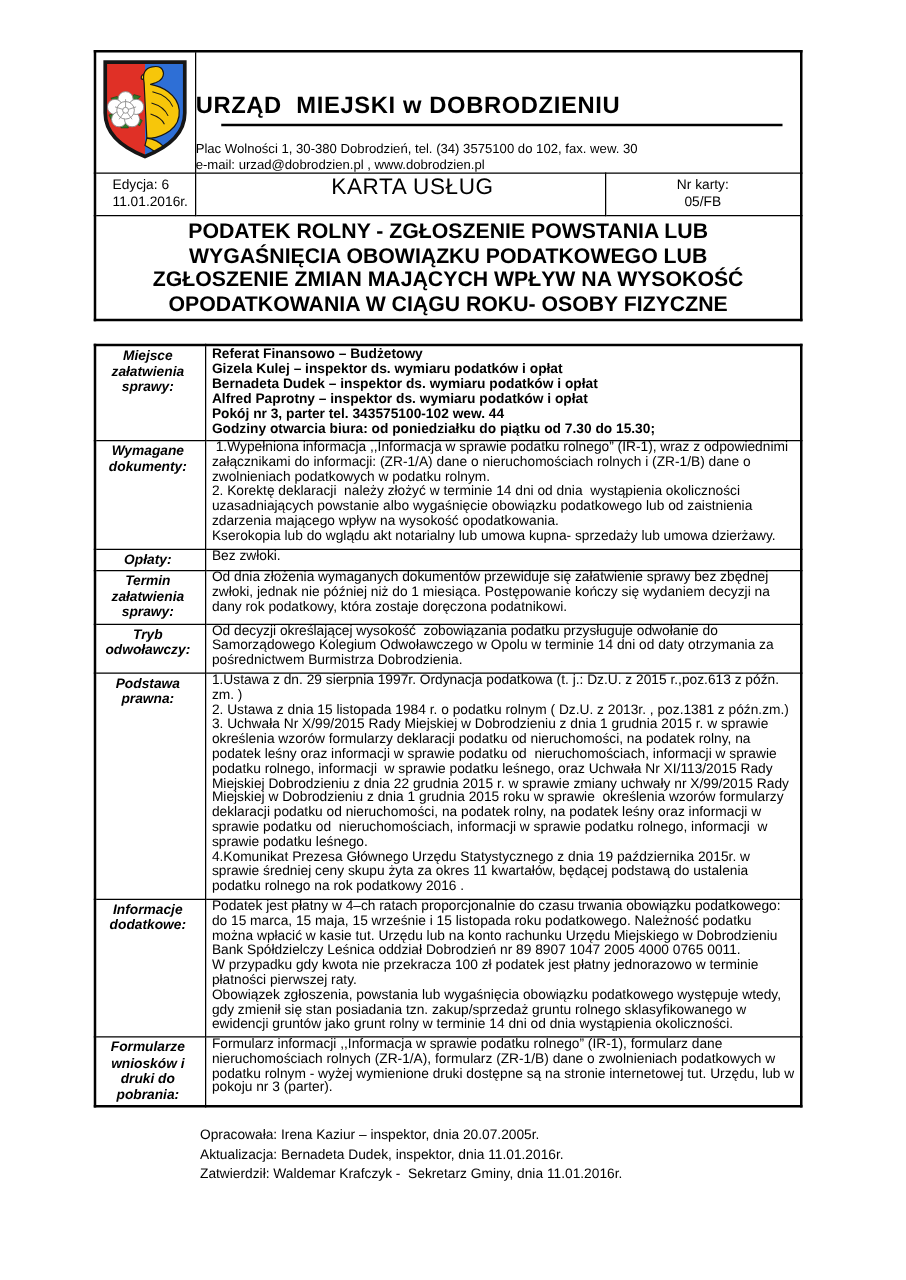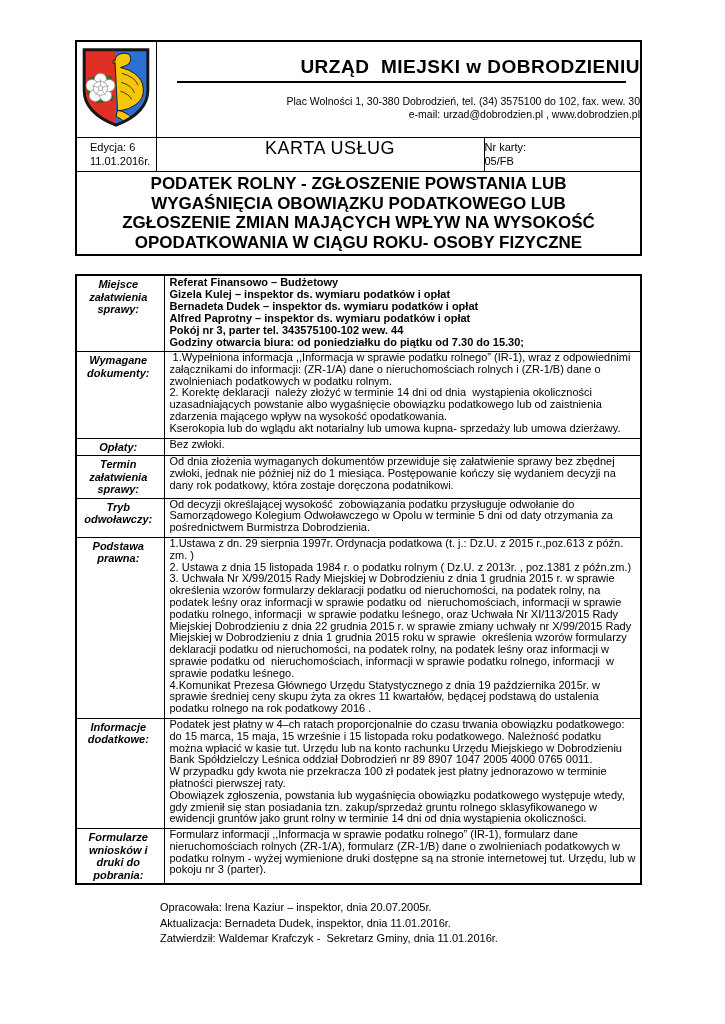--- a/index.html
+++ b/index.html
@@ -11,36 +11,36 @@
   }
   .doc { width:565px; margin:40px 0 0 75px; }
 
   table { border-collapse:collapse; width:565px; table-layout:fixed; }
   .header-table, .main-table { border:2px solid #000; }
   .header-table td, .main-table td { border:1px solid #000; vertical-align:top; }
 
   
   .coat-cell { text-align:center; vertical-align:middle; padding:4px 2px; }
   .hrow1 td { height:95px; }
-  .hmain { text-align:right; padding-top:13px; }
+  .hmain { text-align:left; padding-top:31px; }
   .org-name {
     font-size:19px; font-weight:bold; letter-spacing:.5px;
     white-space:pre-wrap; line-height:23px;
   }
   .org-underline { height:2px; background:#000; margin:3px 14px 0 20px; }
   .org-addr1 { margin-top:12px; font-size:10.5px; line-height:12.5px; }
   .org-addr2 { font-size:10.5px; line-height:12.5px; }
 
   .hrow2 td { height:34px; }
   .edition-cell { padding:2px 13px; font-size:11px; line-height:14px; }
   .karta-cell {
     text-align:center; vertical-align:middle;
     font-size:18px; letter-spacing:.5px;padding-left:20px;
   }
-  .nr-cell { font-size:11px; line-height:14px; padding-top:2px; }
+  .nr-cell { text-align:center; font-size:11px; line-height:14px; padding-top:2px; }
 
   .title-cell {
     height:80px; text-align:center; vertical-align:middle;
     font-size:17px; font-weight:bold; line-height:19.5px;
     white-space:pre-wrap; padding:2px;
   }
 
   
   .main-table { margin-top:18px; }
   .lbl {
@@ -174,21 +174,21 @@
     <tr>
       <td class="lbl">Opłaty:</td>
       <td class="val">Bez zwłoki.</td>
     </tr>
     <tr>
       <td class="lbl">Termin załatwienia sprawy:</td>
       <td class="val">Od dnia złożenia wymaganych dokumentów przewiduje się załatwienie sprawy bez zbędnej zwłoki, jednak nie później niż do 1 miesiąca. Postępowanie kończy się wydaniem decyzji na dany rok podatkowy, która zostaje doręczona podatnikowi.</td>
     </tr>
     <tr>
       <td class="lbl">Tryb odwoławczy:</td>
-      <td class="val">Od decyzji określającej wysokość  zobowiązania podatku przysługuje odwołanie do Samorządowego Kolegium Odwoławczego w Opolu w terminie 5 dni od daty otrzymania za pośrednictwem Burmistrza Dobrodzienia.</td>
+      <td class="val">Od decyzji określającej wysokość  zobowiązania podatku przysługuje odwołanie do Samorządowego Kolegium Odwoławczego w Opolu w terminie 14 dni od daty otrzymania za pośrednictwem Burmistrza Dobrodzienia.</td>
     </tr>
     <tr>
       <td class="lbl">Podstawa prawna:</td>
       <td class="val">1.Ustawa z dn. 29 sierpnia 1997r. Ordynacja podatkowa (t. j.: Dz.U. z 2015 r.,poz.613 z późn. zm. )
 2. Ustawa z dnia 15 listopada 1984 r. o podatku rolnym ( Dz.U. z 2013r. , poz.1381 z późn.zm.)
 3. Uchwała Nr X/99/2015 Rady Miejskiej w Dobrodzieniu z dnia 1 grudnia 2015 r. w sprawie określenia wzorów formularzy deklaracji podatku od nieruchomości, na podatek rolny, na podatek leśny oraz informacji w sprawie podatku od  nieruchomościach, informacji w sprawie podatku rolnego, informacji  w sprawie podatku leśnego, oraz Uchwała Nr XI/113/2015 Rady Miejskiej Dobrodzieniu z dnia 22 grudnia 2015 r. w sprawie zmiany uchwały nr X/99/2015 Rady Miejskiej w Dobrodzieniu z dnia 1 grudnia 2015 roku w sprawie  określenia wzorów formularzy deklaracji podatku od nieruchomości, na podatek rolny, na podatek leśny oraz informacji w sprawie podatku od  nieruchomościach, informacji w sprawie podatku rolnego, informacji  w sprawie podatku leśnego.
 4.Komunikat Prezesa Głównego Urzędu Statystycznego z dnia 19 października 2015r. w sprawie średniej ceny skupu żyta za okres 11 kwartałów, będącej podstawą do ustalenia podatku rolnego na rok podatkowy 2016 .</td>
     </tr>
     <tr>
       <td class="lbl">Informacje dodatkowe:</td>

